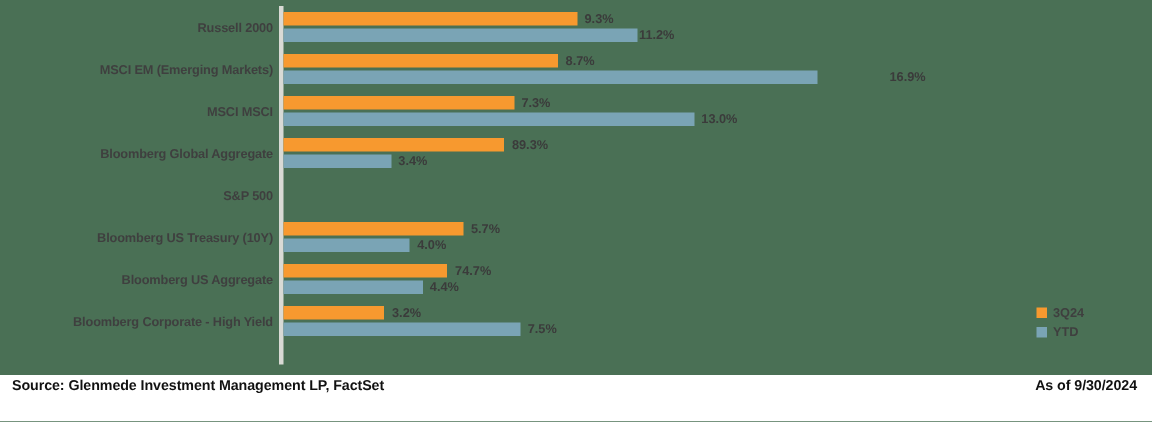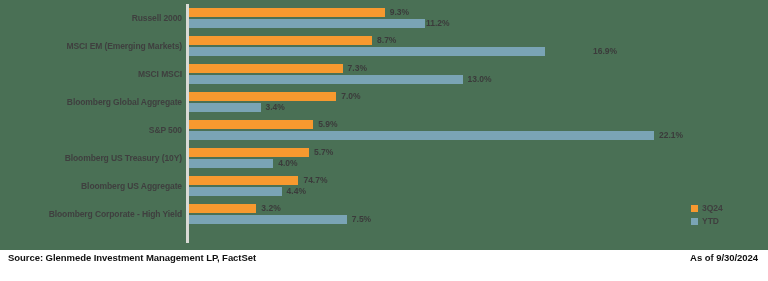--- a/index.html
+++ b/index.html
@@ -95,33 +95,27 @@
             <div class="bar s0" style="left: 0px; width: 153.604px; background: rgb(247, 153, 47);"></div>
             <div class="bar-val s0" style="left: 158.604px;">7.3%</div>
             <div class="bar s1" style="left: 0px; width: 273.542px; background: rgb(122, 164, 181);"></div>
             <div class="bar-val s1" style="left: 278.542px;">13.0%</div>
           </div>
         </div>
         <div class="bar-row">
           <div class="cat-label">Bloomberg Global Aggregate</div>
           <div class="bars">
             <div class="bar s0" style="left: 0px; width: 147.292px; background: rgb(247, 153, 47);"></div>
-            <div class="bar-val s0" style="left: 152.292px;">7.0%</div>
+            <div class="bar-val s0" style="left: 152.292px;">89.3%</div>
             <div class="bar s1" style="left: 0px; width: 71.5417px; background: rgb(122, 164, 181);"></div>
             <div class="bar-val s1" style="left: 76.5417px;">3.4%</div>
           </div>
         </div>
         <div class="bar-row">
           <div class="cat-label">S&amp;P 500</div>
-          <div class="bars">
-            <div class="bar s0" style="left: 0px; width: 124.146px; background: rgb(247, 153, 47);"></div>
-            <div class="bar-val s0" style="left: 129.146px;">5.9%</div>
-            <div class="bar s1" style="left: 0px; width: 465.021px; background: rgb(122, 164, 181);"></div>
-            <div class="bar-val s1" style="left: 470.021px;">22.1%</div>
-          </div>
         </div>
         <div class="bar-row">
           <div class="cat-label">Bloomberg US Treasury (10Y)</div>
           <div class="bars">
             <div class="bar s0" style="left: 0px; width: 119.938px; background: rgb(247, 153, 47);"></div>
             <div class="bar-val s0" style="left: 124.938px;">5.7%</div>
             <div class="bar s1" style="left: 0px; width: 84.1667px; background: rgb(122, 164, 181);"></div>
             <div class="bar-val s1" style="left: 89.1667px;">4.0%</div>
           </div>
         </div>

